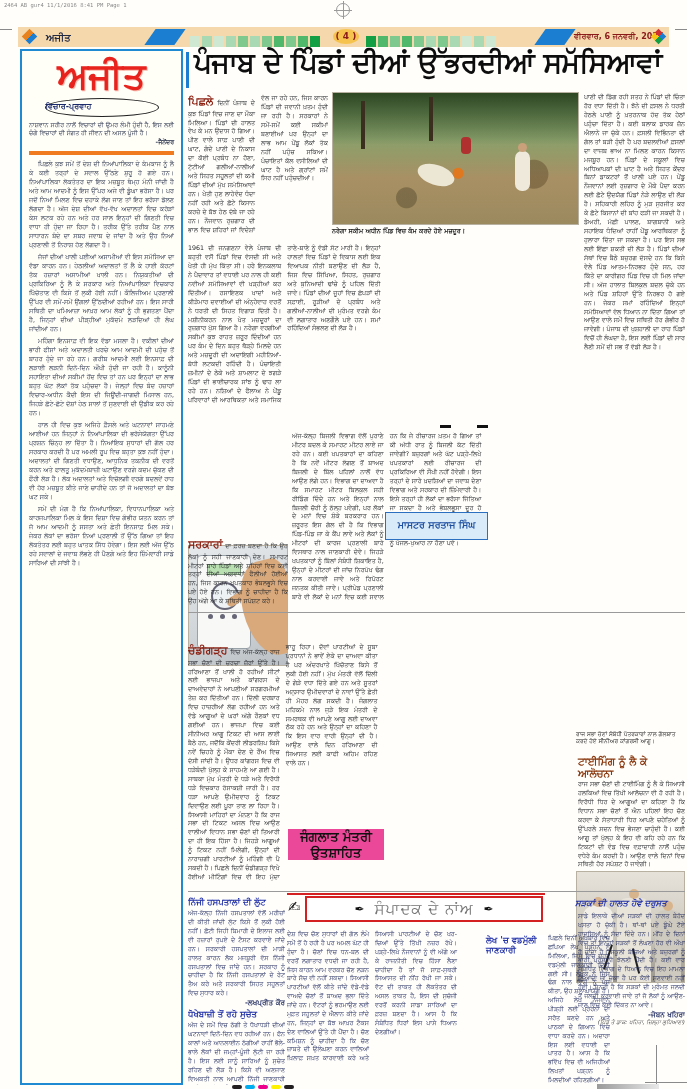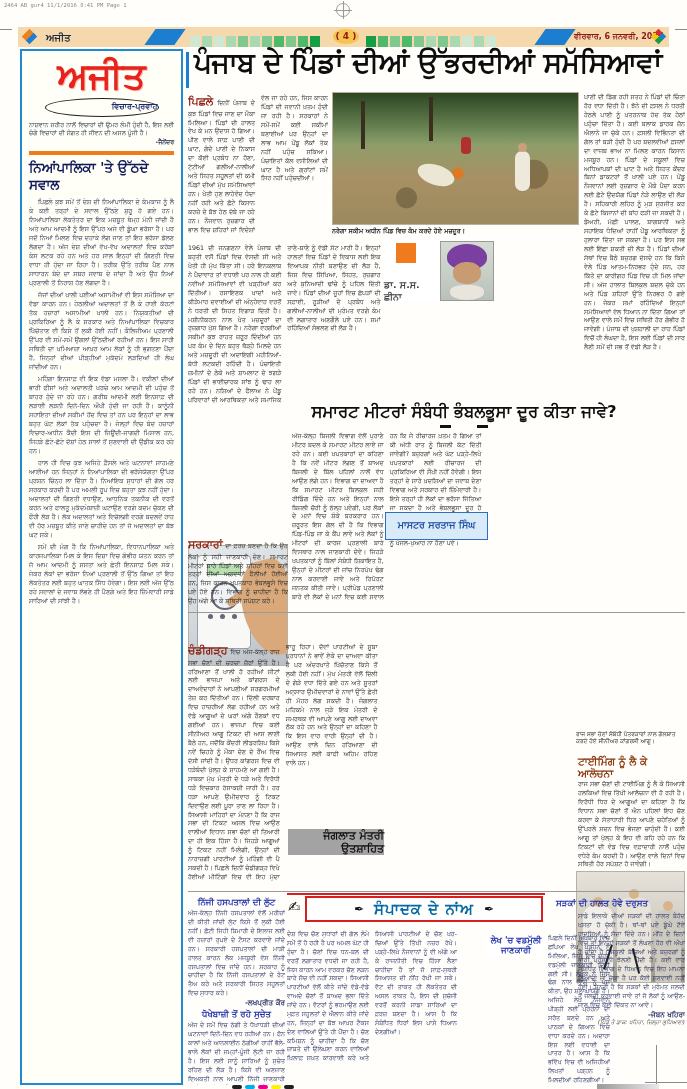--- a/index.html
+++ b/index.html
@@ -24,21 +24,21 @@
   .pagepill{width:26px;height:15px;background:#f6c44e;border-radius:50%;
             font-size:9px;font-weight:bold;color:#8b1a1a;text-align:center;line-height:15px;}
   .dmark{width:11px;height:11px;transform:rotate(45deg);}
   .dmark.left{background:conic-gradient(#1b7ed0 0 50%,#e8821e 50% 100%);}
   .dmark.right{background:conic-gradient(#1b7ed0 0 25%,#149f44 25% 50%,#f6c414 50% 75%,#d03030 75% 100%);}
   
   .edbox{border:2px solid #1f8ad1;background:#fffef7;box-sizing:border-box;padding:6px 7px;}
   .edlogo{font-size:36px;font-weight:900;color:#e8221c;text-align:center;line-height:1.05;
           text-shadow:1px 1px 0 #f9b9ad;}
   .edoval{width:112px;height:17px;margin:3px auto 4px auto;border:1.5px solid #222;border-radius:50%;
-          text-align:right;font-size:8px;font-weight:bold;color:#1b2a6b;line-height:16px;}
+          text-align:left;font-size:8px;font-weight:bold;color:#1b2a6b;line-height:16px;}
   .edquote{font-size:6.2px;color:#1f2a44;text-align:justify;line-height:1.4;}
   .edqa{font-size:6.2px;color:#1f2a44;text-align:right;font-weight:bold;}
   .edrule{height:4px;background:#f07a1e;margin:5px 0 4px 0;}
   .edhead{font-size:13.5px;font-weight:900;color:#101a5a;margin:1px 0 4px 0;}
   .edp{font-size:6.35px;color:#1f2a44;text-align:justify;line-height:1.42;margin:0 0 3px 0;text-indent:9px;}
   
   .h1{font-size:28px;font-weight:900;color:#0d0d0d;letter-spacing:-.5px;line-height:1.1;}
   .h2{font-size:16.5px;font-weight:900;color:#0d0d0d;text-align:center;}
   .h3{font-size:15px;font-weight:900;color:#0d0d0d;line-height:1.15;}
   .body{font-size:6.3px;line-height:1.42;text-align:justify;color:#24262a;overflow:hidden;}
@@ -83,29 +83,29 @@
   .portrait{position:relative;overflow:hidden;border:1px solid #999;background:linear-gradient(#d5dcd4,#b9c2ba);}
   .turban{position:absolute;top:2px;left:12%;width:76%;height:44%;border-radius:50% 50% 46% 46%;}
   .turban.purple{background:#7b3fa0;}
   .turban.blue{background:#2f4fae;}
   .face{position:absolute;top:34%;left:24%;width:52%;height:38%;background:#c89b72;border-radius:46%;}
   .beard{position:absolute;bottom:0;left:18%;width:64%;height:26%;background:#e9e5dd;border-radius:40% 40% 50% 50%;}
   .a2auth{border:1.5px solid #2b6fc0;background:#d9eaf8;text-align:center;
           font-size:9.5px;font-weight:900;color:#1d4fa0;line-height:24px;}
   .a3inset{border:1px solid #9a9a9a;background:#fff;box-sizing:border-box;}
   .insettl{font-size:9px;font-weight:900;color:#8b2a12;line-height:1.25;}
-  .subhead{background:#a3a3a3;font-size:11px;font-weight:900;color:#111;text-align:right;line-height:1.2;}
+  .subhead{background:#ec4899;font-size:13px;font-weight:900;color:#111;text-align:center;line-height:1.2;}
   .rhead{font-size:10.5px;font-weight:900;color:#8b3a10;line-height:1.15;}
   
-  .lhead{font-size:8.6px;font-weight:900;color:#2433a8;text-align:center;line-height:1.2;margin:2px 0;}
+  .lhead{font-size:8.6px;font-weight:900;color:#2433a8;line-height:1.2;margin:2px 0;}
   .lbody{font-size:6.25px;line-height:1.42;text-align:justify;color:#1f2a5e;overflow:hidden;}
   .lsig{font-size:7.2px;font-weight:bold;color:#1f2a5e;text-align:right;}
   .lsub{font-size:5.6px;font-style:italic;color:#444;text-align:right;}
   .banner{border:2px solid #d42020;background:#fff;display:flex;align-items:center;justify-content:center;gap:10px;}
-  .bannertxt{font-size:15px;font-weight:700;color:#0369a1;letter-spacing:1px;}
+  .bannertxt{font-size:15px;font-weight:400;color:#737373;letter-spacing:1px;}
   .penicon{font-size:12px;color:#111;line-height:1;}
   .writericon{font-size:15px;color:#111;line-height:1;}
   .redline{background:#d42020;}
   .grayline{background:#9a9a9a;}
   .cmyk{display:flex;gap:3px;}
   .cmyk i{display:block;width:10px;height:4px;border-radius:2px;}
   .graybar{background:linear-gradient(90deg,#9a9a9a,#e8e8e8);}
 </style>
 </head>
 <body>
@@ -129,21 +129,20 @@
   <div class="abs stripe" style="left:540px;top:29px;"></div>
   <div class="abs hdate" style="left:574px;top:32px;">ਵੀਰਵਾਰ, 6 ਜਨਵਰੀ, 2016</div>
   <div class="abs dmark right" style="left:653px;top:31px;"></div>
 
   <div class="abs edbox" style="left:20px;top:49px;width:163px;height:1036px;">
     <div class="edlogo">ਅਜੀਤ</div>
     <div class="edoval">ਵਿਚਾਰ-ਪ੍ਰਵਾਹ</div>
     <div class="edquote">ਨਾਸ਼ਵਾਨ ਸਰੀਰ ਨਾਲੋਂ ਵਿਚਾਰਾਂ ਦੀ ਉਮਰ ਲੰਮੀ ਹੁੰਦੀ ਹੈ, ਇਸ ਲਈ ਚੰਗੇ ਵਿਚਾਰਾਂ ਦੀ ਸੰਗਤ ਹੀ ਜੀਵਨ ਦੀ ਅਸਲ ਪੂੰਜੀ ਹੈ।</div>
     <div class="edqa">-ਜੈਨੇਂਦਰ</div>
     <div class="edrule"></div>
-    <div class="edhead">ਨਿਆਂਪਾਲਿਕਾ 'ਤੇ ਉੱਠਦੇ ਸਵਾਲ</div>
     <p class="edp">ਪਿਛਲੇ ਕੁਝ ਸਮੇਂ ਤੋਂ ਦੇਸ਼ ਦੀ ਨਿਆਂਪਾਲਿਕਾ ਦੇ ਕੰਮਕਾਜ ਨੂੰ ਲੈ ਕੇ ਕਈ ਤਰ੍ਹਾਂ ਦੇ ਸਵਾਲ ਉੱਠਣੇ ਸ਼ੁਰੂ ਹੋ ਗਏ ਹਨ। ਨਿਆਂਪਾਲਿਕਾ ਲੋਕਤੰਤਰ ਦਾ ਇਕ ਮਜ਼ਬੂਤ ਥੰਮ੍ਹ ਮੰਨੀ ਜਾਂਦੀ ਹੈ ਅਤੇ ਆਮ ਆਦਮੀ ਨੂੰ ਇਸ ਉੱਪਰ ਅਜੇ ਵੀ ਡੂੰਘਾ ਭਰੋਸਾ ਹੈ। ਪਰ ਜਦੋਂ ਨਿਆਂ ਮਿਲਣ ਵਿਚ ਦਹਾਕੇ ਲੱਗ ਜਾਣ ਤਾਂ ਇਹ ਭਰੋਸਾ ਡੋਲਣ ਲੱਗਦਾ ਹੈ। ਅੱਜ ਦੇਸ਼ ਦੀਆਂ ਵੱਖ-ਵੱਖ ਅਦਾਲਤਾਂ ਵਿਚ ਕਰੋੜਾਂ ਕੇਸ ਲਟਕ ਰਹੇ ਹਨ ਅਤੇ ਹਰ ਸਾਲ ਇਨ੍ਹਾਂ ਦੀ ਗਿਣਤੀ ਵਿਚ ਵਾਧਾ ਹੀ ਹੁੰਦਾ ਜਾ ਰਿਹਾ ਹੈ। ਤਰੀਕ ਉੱਤੇ ਤਰੀਕ ਪੈਣ ਨਾਲ ਸਾਧਾਰਨ ਬੰਦੇ ਦਾ ਸਬਰ ਜਵਾਬ ਦੇ ਜਾਂਦਾ ਹੈ ਅਤੇ ਉਹ ਨਿਆਂ ਪ੍ਰਣਾਲੀ ਤੋਂ ਨਿਰਾਸ਼ ਹੋਣ ਲੱਗਦਾ ਹੈ।</p>
     <p class="edp">ਜੱਜਾਂ ਦੀਆਂ ਖਾਲੀ ਪਈਆਂ ਅਸਾਮੀਆਂ ਵੀ ਇਸ ਸਮੱਸਿਆ ਦਾ ਵੱਡਾ ਕਾਰਨ ਹਨ। ਹੇਠਲੀਆਂ ਅਦਾਲਤਾਂ ਤੋਂ ਲੈ ਕੇ ਹਾਈ ਕੋਰਟਾਂ ਤੱਕ ਹਜ਼ਾਰਾਂ ਅਸਾਮੀਆਂ ਖਾਲੀ ਹਨ। ਨਿਯੁਕਤੀਆਂ ਦੀ ਪ੍ਰਕਿਰਿਆ ਨੂੰ ਲੈ ਕੇ ਸਰਕਾਰ ਅਤੇ ਨਿਆਂਪਾਲਿਕਾ ਵਿਚਕਾਰ ਖਿੱਚੋਤਾਣ ਵੀ ਕਿਸੇ ਤੋਂ ਲੁਕੀ ਹੋਈ ਨਹੀਂ। ਕੌਲਿਜੀਅਮ ਪ੍ਰਣਾਲੀ ਉੱਪਰ ਵੀ ਸਮੇਂ-ਸਮੇਂ ਉਂਗਲਾਂ ਉੱਠਦੀਆਂ ਰਹੀਆਂ ਹਨ। ਇਸ ਸਾਰੀ ਸਥਿਤੀ ਦਾ ਖਮਿਆਜ਼ਾ ਆਖ਼ਰ ਆਮ ਲੋਕਾਂ ਨੂੰ ਹੀ ਭੁਗਤਣਾ ਪੈਂਦਾ ਹੈ, ਜਿਨ੍ਹਾਂ ਦੀਆਂ ਪੀੜ੍ਹੀਆਂ ਮੁਕੱਦਮੇ ਲੜਦਿਆਂ ਹੀ ਲੰਘ ਜਾਂਦੀਆਂ ਹਨ।</p>
     <p class="edp">ਮਹਿੰਗਾ ਇਨਸਾਫ਼ ਵੀ ਇਕ ਵੱਡਾ ਮਸਲਾ ਹੈ। ਵਕੀਲਾਂ ਦੀਆਂ ਭਾਰੀ ਫੀਸਾਂ ਅਤੇ ਅਦਾਲਤੀ ਖਰਚੇ ਆਮ ਆਦਮੀ ਦੀ ਪਹੁੰਚ ਤੋਂ ਬਾਹਰ ਹੁੰਦੇ ਜਾ ਰਹੇ ਹਨ। ਗਰੀਬ ਆਦਮੀ ਲਈ ਇਨਸਾਫ਼ ਦੀ ਲੜਾਈ ਲੜਨੀ ਦਿਨੋ-ਦਿਨ ਔਖੀ ਹੁੰਦੀ ਜਾ ਰਹੀ ਹੈ। ਕਾਨੂੰਨੀ ਸਹਾਇਤਾ ਦੀਆਂ ਸਕੀਮਾਂ ਹੋਂਦ ਵਿਚ ਤਾਂ ਹਨ ਪਰ ਇਨ੍ਹਾਂ ਦਾ ਲਾਭ ਬਹੁਤ ਘੱਟ ਲੋਕਾਂ ਤੱਕ ਪਹੁੰਚਦਾ ਹੈ। ਜੇਲ੍ਹਾਂ ਵਿਚ ਬੰਦ ਹਜ਼ਾਰਾਂ ਵਿਚਾਰ-ਅਧੀਨ ਕੈਦੀ ਇਸ ਦੀ ਜਿਊਂਦੀ-ਜਾਗਦੀ ਮਿਸਾਲ ਹਨ, ਜਿਹੜੇ ਛੋਟੇ-ਛੋਟੇ ਦੋਸ਼ਾਂ ਹੇਠ ਸਾਲਾਂ ਤੋਂ ਸੁਣਵਾਈ ਦੀ ਉਡੀਕ ਕਰ ਰਹੇ ਹਨ।</p>
     <p class="edp">ਹਾਲ ਹੀ ਵਿਚ ਕੁਝ ਅਜਿਹੇ ਫ਼ੈਸਲੇ ਅਤੇ ਘਟਨਾਵਾਂ ਸਾਹਮਣੇ ਆਈਆਂ ਹਨ ਜਿਨ੍ਹਾਂ ਨੇ ਨਿਆਂਪਾਲਿਕਾ ਦੀ ਭਰੋਸੇਯੋਗਤਾ ਉੱਪਰ ਪ੍ਰਸ਼ਨ ਚਿੰਨ੍ਹ ਲਾ ਦਿੱਤਾ ਹੈ। ਨਿਆਂਇਕ ਸੁਧਾਰਾਂ ਦੀ ਗੱਲ ਹਰ ਸਰਕਾਰ ਕਰਦੀ ਹੈ ਪਰ ਅਮਲੀ ਰੂਪ ਵਿਚ ਬਹੁਤਾ ਕੁਝ ਨਹੀਂ ਹੁੰਦਾ। ਅਦਾਲਤਾਂ ਦੀ ਗਿਣਤੀ ਵਧਾਉਣ, ਆਧੁਨਿਕ ਤਕਨੀਕ ਦੀ ਵਰਤੋਂ ਕਰਨ ਅਤੇ ਫਾਲਤੂ ਮੁਕੱਦਮੇਬਾਜ਼ੀ ਘਟਾਉਣ ਵਰਗੇ ਕਦਮ ਚੁੱਕਣ ਦੀ ਫੌਰੀ ਲੋੜ ਹੈ। ਲੋਕ ਅਦਾਲਤਾਂ ਅਤੇ ਵਿਚੋਲਗੀ ਵਰਗੇ ਬਦਲਵੇਂ ਰਾਹ ਵੀ ਹੋਰ ਮਜ਼ਬੂਤ ਕੀਤੇ ਜਾਣੇ ਚਾਹੀਦੇ ਹਨ ਤਾਂ ਜੋ ਅਦਾਲਤਾਂ ਦਾ ਬੋਝ ਘਟ ਸਕੇ।</p>
     <p class="edp">ਸਮੇਂ ਦੀ ਮੰਗ ਹੈ ਕਿ ਨਿਆਂਪਾਲਿਕਾ, ਵਿਧਾਨਪਾਲਿਕਾ ਅਤੇ ਕਾਰਜਪਾਲਿਕਾ ਮਿਲ ਕੇ ਇਸ ਦਿਸ਼ਾ ਵਿਚ ਗੰਭੀਰ ਯਤਨ ਕਰਨ ਤਾਂ ਜੋ ਆਮ ਆਦਮੀ ਨੂੰ ਸਸਤਾ ਅਤੇ ਛੇਤੀ ਇਨਸਾਫ਼ ਮਿਲ ਸਕੇ। ਜੇਕਰ ਲੋਕਾਂ ਦਾ ਭਰੋਸਾ ਨਿਆਂ ਪ੍ਰਣਾਲੀ ਤੋਂ ਉੱਠ ਗਿਆ ਤਾਂ ਇਹ ਲੋਕਤੰਤਰ ਲਈ ਬਹੁਤ ਘਾਤਕ ਸਿੱਧ ਹੋਵੇਗਾ। ਇਸ ਲਈ ਅੱਜ ਉੱਠ ਰਹੇ ਸਵਾਲਾਂ ਦੇ ਜਵਾਬ ਲੱਭਣੇ ਹੀ ਪੈਣਗੇ ਅਤੇ ਇਹ ਜ਼ਿੰਮੇਵਾਰੀ ਸਾਡੇ ਸਾਰਿਆਂ ਦੀ ਸਾਂਝੀ ਹੈ।</p>
   </div>
 
   <div class="abs" style="left:186px;top:52px;width:3px;height:36px;background:#1b7ed0;"></div>
   <div class="abs h1" style="left:194px;top:48px;width:492px;">ਪੰਜਾਬ ਦੇ ਪਿੰਡਾਂ ਦੀਆਂ ਉੱਭਰਦੀਆਂ ਸਮੱਸਿਆਵਾਂ</div>
 
@@ -158,35 +157,25 @@
     <div class="w3" style="left:128px;top:44px;"></div>
     <div class="w1" style="left:84px;top:72px;"></div>
     <div class="w2" style="left:182px;top:58px;"></div>
   </div>
   <div class="abs cap" style="left:332px;top:228px;width:247px;">ਨਰੇਗਾ ਸਕੀਮ ਅਧੀਨ ਪਿੰਡ ਵਿਚ ਕੰਮ ਕਰਦੇ ਹੋਏ ਮਜ਼ਦੂਰ।</div>
 
   <div class="abs body cols4" style="left:188px;top:244px;width:391px;height:162px;">
     <span>1961 ਦੀ ਜਨਗਣਨਾ ਵੇਲੇ ਪੰਜਾਬ ਦੀ ਬਹੁਤੀ ਵਸੋਂ ਪਿੰਡਾਂ ਵਿਚ ਵੱਸਦੀ ਸੀ ਅਤੇ ਖੇਤੀ ਹੀ ਮੁੱਖ ਕਿੱਤਾ ਸੀ। ਹਰੇ ਇਨਕਲਾਬ ਨੇ ਪੈਦਾਵਾਰ ਤਾਂ ਵਧਾਈ ਪਰ ਨਾਲ ਹੀ ਕਈ ਨਵੀਆਂ ਸਮੱਸਿਆਵਾਂ ਵੀ ਖੜ੍ਹੀਆਂ ਕਰ ਦਿੱਤੀਆਂ। ਰਸਾਇਣਕ ਖਾਦਾਂ ਅਤੇ ਕੀੜੇਮਾਰ ਦਵਾਈਆਂ ਦੀ ਅੰਨ੍ਹੇਵਾਹ ਵਰਤੋਂ ਨੇ ਧਰਤੀ ਦੀ ਸਿਹਤ ਵਿਗਾੜ ਦਿੱਤੀ ਹੈ। ਮਸ਼ੀਨੀਕਰਨ ਨਾਲ ਖੇਤ ਮਜ਼ਦੂਰਾਂ ਦਾ ਰੁਜ਼ਗਾਰ ਖੁੱਸ ਗਿਆ ਹੈ। ਨਰੇਗਾ ਵਰਗੀਆਂ ਸਕੀਮਾਂ ਕੁਝ ਰਾਹਤ ਜ਼ਰੂਰ ਦਿੰਦੀਆਂ ਹਨ ਪਰ ਕੰਮ ਦੇ ਦਿਨ ਬਹੁਤ ਥੋੜ੍ਹੇ ਮਿਲਦੇ ਹਨ ਅਤੇ ਮਜ਼ਦੂਰੀ ਦੀ ਅਦਾਇਗੀ ਮਹੀਨਿਆਂ-ਬੱਧੀ ਲਟਕਦੀ ਰਹਿੰਦੀ ਹੈ। ਪੰਚਾਇਤੀ ਜ਼ਮੀਨਾਂ ਦੇ ਠੇਕੇ ਅਤੇ ਸ਼ਾਮਲਾਟ ਦੇ ਝਗੜੇ ਪਿੰਡਾਂ ਦੀ ਭਾਈਚਾਰਕ ਸਾਂਝ ਨੂੰ ਢਾਹ ਲਾ ਰਹੇ ਹਨ। ਨਸ਼ਿਆਂ ਦੇ ਫੈਲਾਅ ਨੇ ਪੇਂਡੂ ਪਰਿਵਾਰਾਂ ਦੀ ਆਰਥਿਕਤਾ ਅਤੇ ਸਮਾਜਿਕ ਤਾਣੇ-ਬਾਣੇ ਨੂੰ ਵੱਡੀ ਸੱਟ ਮਾਰੀ ਹੈ। ਇਨ੍ਹਾਂ ਹਾਲਤਾਂ ਵਿਚ ਪਿੰਡਾਂ ਦੇ ਵਿਕਾਸ ਲਈ ਇਕ ਵਿਆਪਕ ਨੀਤੀ ਬਣਾਉਣ ਦੀ ਲੋੜ ਹੈ, ਜਿਸ ਵਿਚ ਸਿੱਖਿਆ, ਸਿਹਤ, ਰੁਜ਼ਗਾਰ ਅਤੇ ਬੁਨਿਆਦੀ ਢਾਂਚੇ ਨੂੰ ਪਹਿਲ ਦਿੱਤੀ ਜਾਵੇ। ਪਿੰਡਾਂ ਦੀਆਂ ਜੂਹਾਂ ਵਿਚ ਛੱਪੜਾਂ ਦੀ ਸਫ਼ਾਈ, ਰੂੜੀਆਂ ਦੇ ਪ੍ਰਬੰਧ ਅਤੇ ਗਲੀਆਂ-ਨਾਲੀਆਂ ਦੀ ਮੁਰੰਮਤ ਵਰਗੇ ਕੰਮ ਵੀ ਲਗਾਤਾਰ ਅਣਗੌਲੇ ਪਏ ਹਨ। ਸਮਾਂ ਰਹਿੰਦਿਆਂ ਸੰਭਲਣ ਦੀ ਲੋੜ ਹੈ।</span>
   </div>
 
-  <div class="abs a1auth" style="left:384px;top:239px;width:110px;height:62px;z-index:2;">
-    <div class="abs orangesq" style="left:12px;top:4px;width:20px;height:20px;"></div>
-    <div class="abs aname" style="left:0px;top:40px;width:56px;">ਡਾ. ਸ.ਸ. ਛੀਨਾ</div>
-    <div class="abs portrait" style="left:56px;top:2px;width:52px;height:58px;">
-      <div class="turban purple"></div>
-      <div class="face"></div>
-      <div class="beard"></div>
-    </div>
-  </div>
 
   <div class="abs body" style="left:584px;top:93px;width:101px;height:515px;">
     <span>ਪਾਣੀ ਦੀ ਡਿੱਗ ਰਹੀ ਸਤਹ ਨੇ ਪਿੰਡਾਂ ਦੀ ਚਿੰਤਾ ਹੋਰ ਵਧਾ ਦਿੱਤੀ ਹੈ। ਝੋਨੇ ਦੀ ਫ਼ਸਲ ਨੇ ਧਰਤੀ ਹੇਠਲੇ ਪਾਣੀ ਨੂੰ ਖ਼ਤਰਨਾਕ ਹੱਦ ਤੱਕ ਹੇਠਾਂ ਪਹੁੰਚਾ ਦਿੱਤਾ ਹੈ। ਕਈ ਬਲਾਕ ਡਾਰਕ ਜ਼ੋਨ ਐਲਾਨੇ ਜਾ ਚੁੱਕੇ ਹਨ। ਫ਼ਸਲੀ ਵਿਭਿੰਨਤਾ ਦੀ ਗੱਲ ਤਾਂ ਬੜੀ ਹੁੰਦੀ ਹੈ ਪਰ ਬਦਲਵੀਆਂ ਫ਼ਸਲਾਂ ਦਾ ਵਾਜਬ ਭਾਅ ਨਾ ਮਿਲਣ ਕਾਰਨ ਕਿਸਾਨ ਮਜਬੂਰ ਹਨ। ਪਿੰਡਾਂ ਦੇ ਸਕੂਲਾਂ ਵਿਚ ਅਧਿਆਪਕਾਂ ਦੀ ਘਾਟ ਹੈ ਅਤੇ ਸਿਹਤ ਕੇਂਦਰ ਬਿਨਾਂ ਡਾਕਟਰਾਂ ਤੋਂ ਖਾਲੀ ਪਏ ਹਨ। ਪੇਂਡੂ ਨੌਜਵਾਨਾਂ ਲਈ ਰੁਜ਼ਗਾਰ ਦੇ ਮੌਕੇ ਪੈਦਾ ਕਰਨ ਲਈ ਛੋਟੇ ਉਦਯੋਗ ਪਿੰਡਾਂ ਨੇੜੇ ਲਾਉਣ ਦੀ ਲੋੜ ਹੈ। ਸਹਿਕਾਰੀ ਲਹਿਰ ਨੂੰ ਮੁੜ ਸੁਰਜੀਤ ਕਰ ਕੇ ਛੋਟੇ ਕਿਸਾਨਾਂ ਦੀ ਬਾਂਹ ਫੜੀ ਜਾ ਸਕਦੀ ਹੈ। ਡੇਅਰੀ, ਮੱਛੀ ਪਾਲਣ, ਬਾਗਬਾਨੀ ਅਤੇ ਸਹਾਇਕ ਧੰਦਿਆਂ ਰਾਹੀਂ ਪੇਂਡੂ ਆਰਥਿਕਤਾ ਨੂੰ ਹੁਲਾਰਾ ਦਿੱਤਾ ਜਾ ਸਕਦਾ ਹੈ। ਪਰ ਇਸ ਸਭ ਲਈ ਇੱਛਾ ਸ਼ਕਤੀ ਦੀ ਲੋੜ ਹੈ। ਪਿੰਡਾਂ ਦੀਆਂ ਸੱਥਾਂ ਵਿਚ ਬੈਠੇ ਬਜ਼ੁਰਗ ਦੱਸਦੇ ਹਨ ਕਿ ਕਿਸੇ ਵੇਲੇ ਪਿੰਡ ਆਤਮ-ਨਿਰਭਰ ਹੁੰਦੇ ਸਨ, ਹਰ ਕਿੱਤੇ ਦਾ ਕਾਰੀਗਰ ਪਿੰਡ ਵਿਚ ਹੀ ਮਿਲ ਜਾਂਦਾ ਸੀ। ਅੱਜ ਹਾਲਾਤ ਬਿਲਕੁਲ ਬਦਲ ਚੁੱਕੇ ਹਨ ਅਤੇ ਪਿੰਡ ਸ਼ਹਿਰਾਂ ਉੱਤੇ ਨਿਰਭਰ ਹੋ ਗਏ ਹਨ। ਜੇਕਰ ਸਮਾਂ ਰਹਿੰਦਿਆਂ ਇਨ੍ਹਾਂ ਸਮੱਸਿਆਵਾਂ ਵੱਲ ਧਿਆਨ ਨਾ ਦਿੱਤਾ ਗਿਆ ਤਾਂ ਆਉਣ ਵਾਲੇ ਸਮੇਂ ਵਿਚ ਸਥਿਤੀ ਹੋਰ ਗੰਭੀਰ ਹੋ ਜਾਵੇਗੀ। ਪੰਜਾਬ ਦੀ ਖੁਸ਼ਹਾਲੀ ਦਾ ਰਾਹ ਪਿੰਡਾਂ ਵਿਚੋਂ ਹੀ ਲੰਘਦਾ ਹੈ, ਇਸ ਲਈ ਪਿੰਡਾਂ ਦੀ ਸਾਰ ਲੈਣੀ ਸਮੇਂ ਦੀ ਸਭ ਤੋਂ ਵੱਡੀ ਲੋੜ ਹੈ।</span>
   </div>
 
-  <div class="abs h2" style="left:290px;top:402px;width:348px;">ਸਮਾਰਟ ਮੀਟਰਾਂ ਸੰਬੰਧੀ ਭੰਬਲਭੂਸਾ ਦੂਰ ਕੀਤਾ ਜਾਵੇ?</div>
   <div class="abs dashes" style="left:290px;top:425px;width:348px;">
       <i></i>
       <i></i>
     </div>
 
   <div class="abs ph ph-meter" style="left:188px;top:412px;width:100px;height:121px;">
     <div class="mbox">
       <div class="mlcd"></div>
       <div class="mdial"></div>
       <div class="mbtn" style="left:10px;top:58px;"></div>
@@ -253,21 +242,21 @@
   </div>
   <div class="abs lsig" style="left:455px;top:1112px;width:90px;">-ਜਗਵਿੰਦਰ ਪਾਲ ਸਰਾਂ</div>
 
   <div class="abs lhead" style="left:486px;top:933px;width:60px;background:#fff;z-index:2;">ਲੇਖ 'ਚ ਵਡਮੁੱਲੀ ਜਾਣਕਾਰੀ</div>
 
   <div class="abs" style="left:548px;top:934px;width:62px;height:150px;overflow:hidden;">
     <div class="lbody">ਪਿਛਲੇ ਦਿਨੀਂ ਅਖ਼ਬਾਰ ਵਿਚ ਛਪਿਆ ਲੇਖ ਪੜ੍ਹਨ ਨੂੰ ਮਿਲਿਆ, ਜਿਸ ਵਿਚ ਬਹੁਤ ਵਡਮੁੱਲੀ ਜਾਣਕਾਰੀ ਦਿੱਤੀ ਗਈ ਸੀ। ਲੇਖਕ ਨੇ ਜਿਸ ਢੰਗ ਨਾਲ ਵਿਸ਼ੇ ਨੂੰ ਪੇਸ਼ ਕੀਤਾ, ਉਹ ਸ਼ਲਾਘਾਯੋਗ ਹੈ। ਅਜਿਹੇ ਲੇਖ ਨੌਜਵਾਨ ਪੀੜ੍ਹੀ ਲਈ ਪ੍ਰੇਰਨਾ ਦਾ ਸਰੋਤ ਬਣਦੇ ਹਨ ਅਤੇ ਪਾਠਕਾਂ ਦੇ ਗਿਆਨ ਵਿਚ ਵਾਧਾ ਕਰਦੇ ਹਨ। ਅਦਾਰਾ ਇਸ ਲਈ ਵਧਾਈ ਦਾ ਪਾਤਰ ਹੈ। ਆਸ ਹੈ ਕਿ ਭਵਿੱਖ ਵਿਚ ਵੀ ਅਜਿਹੀਆਂ ਲਿਖਤਾਂ ਪੜ੍ਹਨ ਨੂੰ ਮਿਲਦੀਆਂ ਰਹਿਣਗੀਆਂ।</div>
 
   </div>
 
-  <div class="abs lhead" style="left:547px;top:896px;width:110px;">ਸੜਕਾਂ ਦੀ ਹਾਲਤ ਹੋਵੇ ਦਰੁਸਤ</div>
+  <div class="abs lhead" style="left:575px;top:896px;width:110px;font-style:italic;">ਸੜਕਾਂ ਦੀ ਹਾਲਤ ਹੋਵੇ ਦਰੁਸਤ</div>
   <div class="abs" style="left:578px;top:912px;width:107px;height:160px;overflow:hidden;">
     <div class="lbody">ਸਾਡੇ ਇਲਾਕੇ ਦੀਆਂ ਸੜਕਾਂ ਦੀ ਹਾਲਤ ਬੇਹੱਦ ਖਸਤਾ ਹੋ ਚੁੱਕੀ ਹੈ। ਥਾਂ-ਥਾਂ ਪਏ ਡੂੰਘੇ ਟੋਏ ਹਾਦਸਿਆਂ ਨੂੰ ਸੱਦਾ ਦਿੰਦੇ ਹਨ। ਮੀਂਹ ਦੇ ਦਿਨਾਂ ਵਿਚ ਤਾਂ ਇਨ੍ਹਾਂ ਸੜਕਾਂ ਤੋਂ ਲੰਘਣਾ ਹੋਰ ਵੀ ਔਖਾ ਹੋ ਜਾਂਦਾ ਹੈ। ਸਕੂਲੀ ਬੱਚਿਆਂ ਅਤੇ ਬਜ਼ੁਰਗਾਂ ਨੂੰ ਭਾਰੀ ਪ੍ਰੇਸ਼ਾਨੀ ਝੱਲਣੀ ਪੈਂਦੀ ਹੈ। ਕਈ ਵਾਰ ਸੰਬੰਧਿਤ ਵਿਭਾਗ ਦੇ ਧਿਆਨ ਵਿਚ ਇਹ ਮਾਮਲਾ ਲਿਆਂਦਾ ਜਾ ਚੁੱਕਾ ਹੈ ਪਰ ਕੋਈ ਸੁਣਵਾਈ ਨਹੀਂ ਹੋਈ। ਬੇਨਤੀ ਹੈ ਕਿ ਸੜਕਾਂ ਦੀ ਮੁਰੰਮਤ ਜਲਦੀ ਤੋਂ ਜਲਦੀ ਕਰਵਾਈ ਜਾਵੇ ਤਾਂ ਜੋ ਲੋਕਾਂ ਨੂੰ ਆਉਣ-ਜਾਣ ਵਿਚ ਕੋਈ ਦਿੱਕਤ ਨਾ ਆਵੇ।</div>
     <div class="lsig">-ਜੋਬਨ ਖਹਿਰਾ</div>
     <div class="lsub">(ਪਿੰਡ ਤੇ ਡਾਕ: ਖਹਿਰਾ, ਜ਼ਿਲ੍ਹਾ ਲੁਧਿਆਣਾ)</div>
   </div>
 
   <div class="abs cmyk" style="left:232px;top:1085px;">
     <i style="background:#231f20;"></i>
       <i style="background:#00aeef;"></i>
       <i style="background:#ec008c;"></i>

